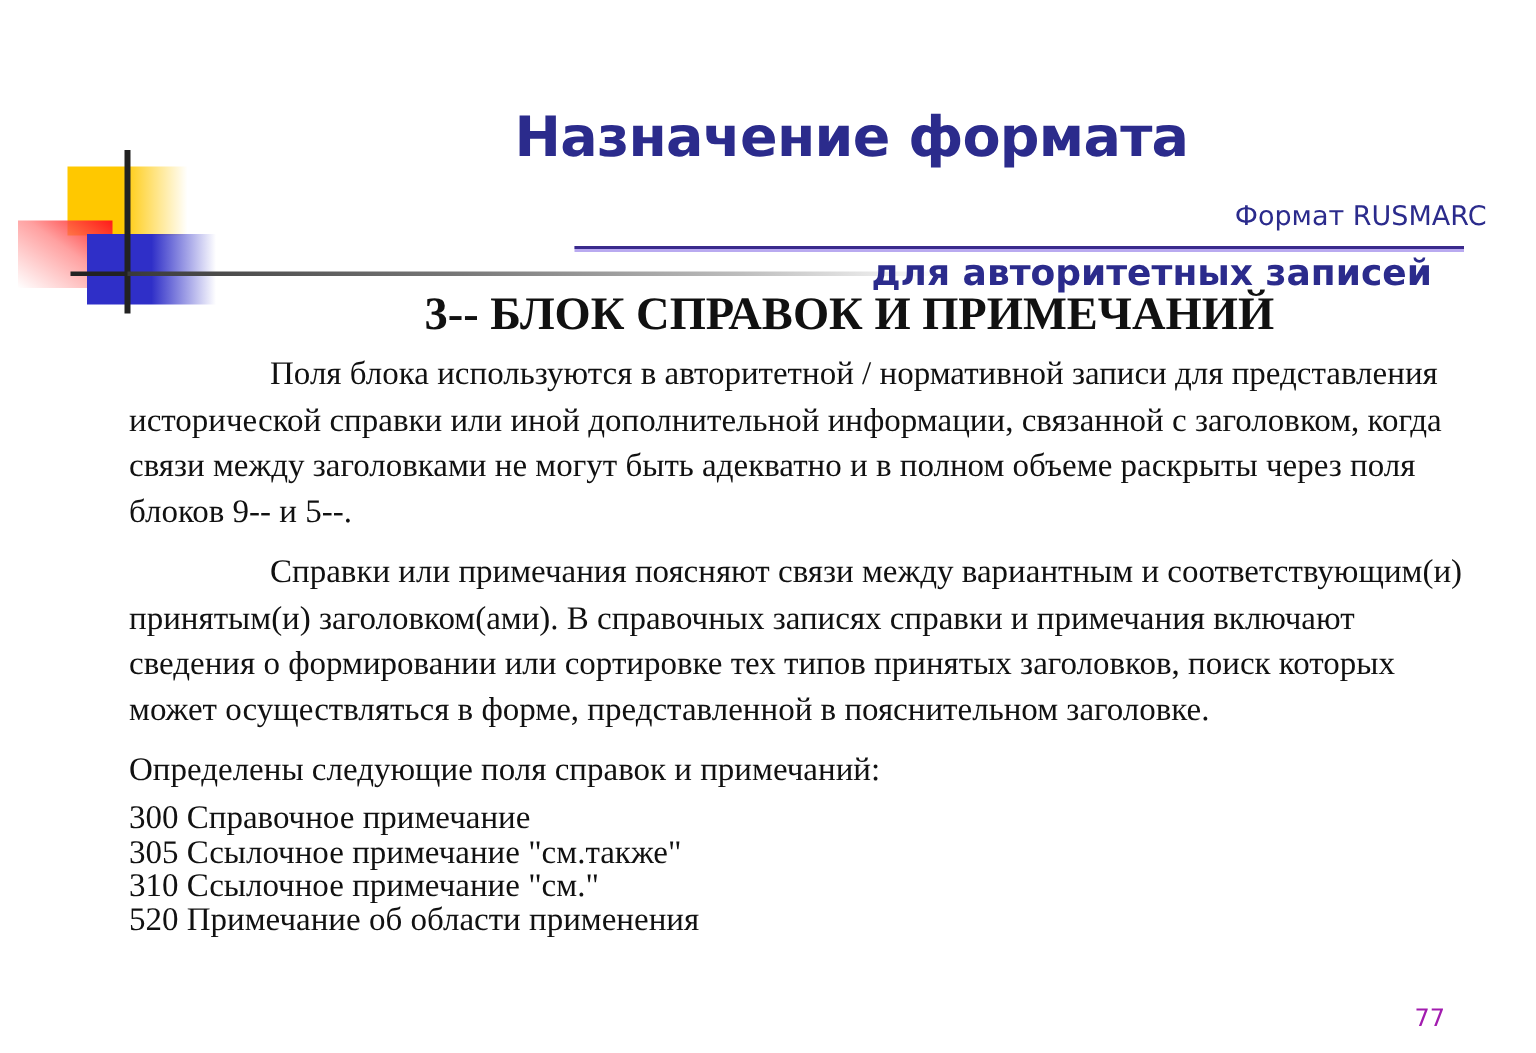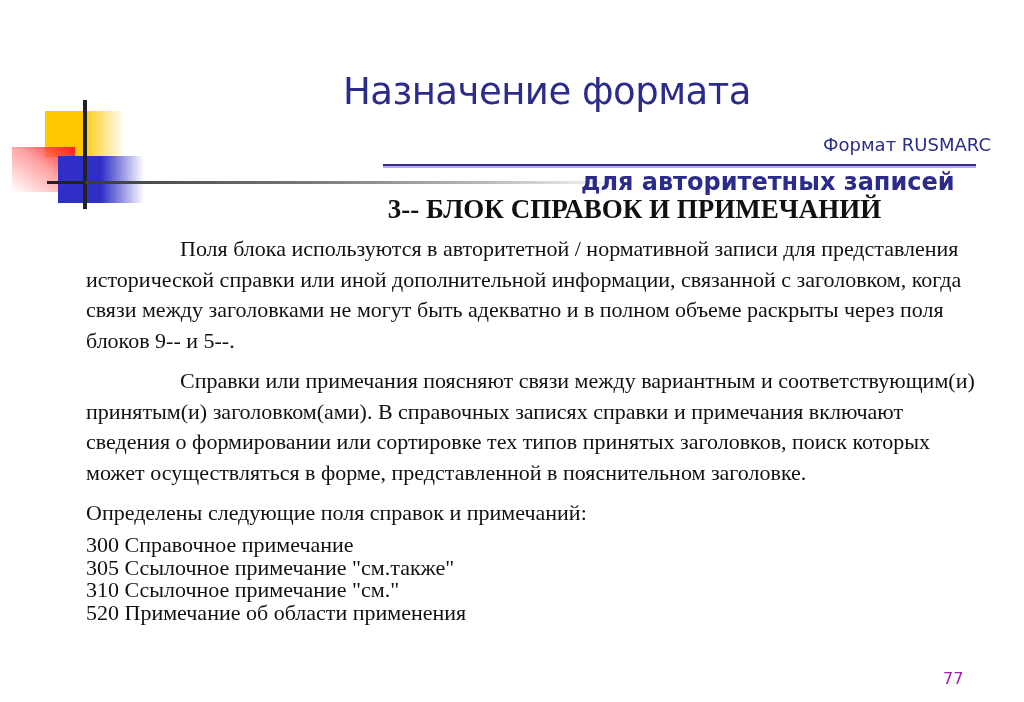--- a/index.html
+++ b/index.html
@@ -11,31 +11,31 @@
   .logo .sq-red { position: absolute; left: 12px; top: 147px; width: 63px; height: 45px;
     background: linear-gradient(to bottom left, #ff1a1a 0%, rgba(255,120,120,0.7) 45%, rgba(255,255,255,0) 100%); }
   .logo .sq-blue { position: absolute; left: 58px; top: 156px; width: 86px; height: 47px;
     background: linear-gradient(to right, #2f2fc8 0%, #2f2fc8 50%, rgba(47,47,200,0) 100%); }
   .logo .v-line { position: absolute; left: 83px; top: 100px; width: 4px; height: 109px; background: #222; }
   .logo .h-line-dark { position: absolute; left: 47px; top: 181px; width: 40px; height: 3px; background: #222; }
   .h-line { position: absolute; left: 85px; top: 181px; width: 545px; height: 3px;
     background: linear-gradient(to right, #3a3a3a 0%, #777 40%, #bdbdbd 75%, rgba(255,255,255,0) 100%); }
 
   .title { position: absolute; left: 343px; top: 70px; font-family: "DejaVu Sans", sans-serif;
-    font-weight: normal; font-size: 37px; color: #2b2b8c; letter-spacing: -0.5px; white-space: nowrap; }
+    font-weight: bold; font-size: 37px; color: #2b2b8c; letter-spacing: -0.5px; white-space: nowrap; }
   .subtitle { position: absolute; right: 33px; top: 134px; font-family: "DejaVu Sans", sans-serif;
     font-size: 18px; color: #2b2b8c; white-space: nowrap; }
   .purple-line { position: absolute; left: 383px; top: 164px; width: 593px; height: 4px;
     border-top: 2px solid #3a2a8c; background: #b9aaf0; box-sizing: border-box; }
   .subhead { position: absolute; left: 581px; top: 168px; font-family: "DejaVu Sans", sans-serif;
     font-weight: bold; font-size: 24px; color: #2b2b8c; white-space: nowrap; text-align: right; }
 
   .content { position: absolute; left: 86px; top: 194px; width: 900px;
     font-family: "Liberation Serif", serif; color: #111; font-size: 22px; }
-  .block-title { text-align: center; margin-left: 197px; font-weight: bold; font-size: 27px; line-height: 30px; }
+  .block-title { text-align: left; margin-left: 197px; font-weight: bold; font-size: 31px; line-height: 30px; }
   .para { margin: 10px 0 0 0; line-height: 30.5px; text-indent: 94px; }
   .para2 { margin-top: 10px; }
   .intro { margin: 10px 0 0 0; line-height: 30px; }
   .fields { margin: 6px 0 0 0; padding: 0; list-style: none; line-height: 22.5px; }
   .page-num { position: absolute; left: 943px; top: 669px; font-family: "DejaVu Sans", sans-serif;
     font-size: 16px; color: #a21caf; }
 </style>
 </head>
 <body>
 

